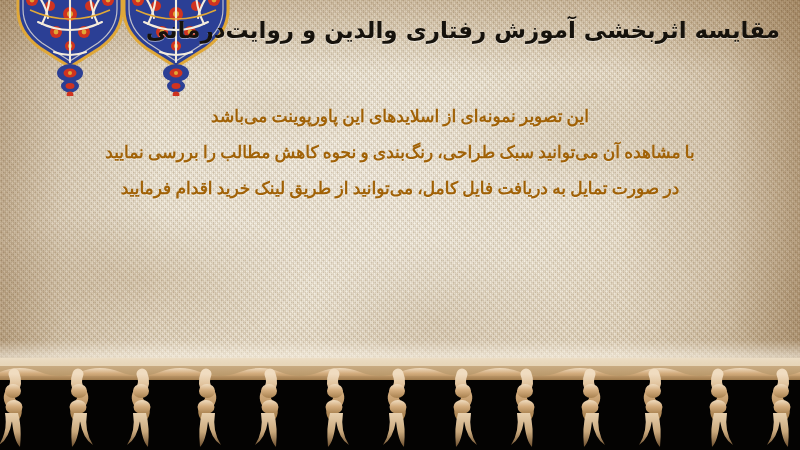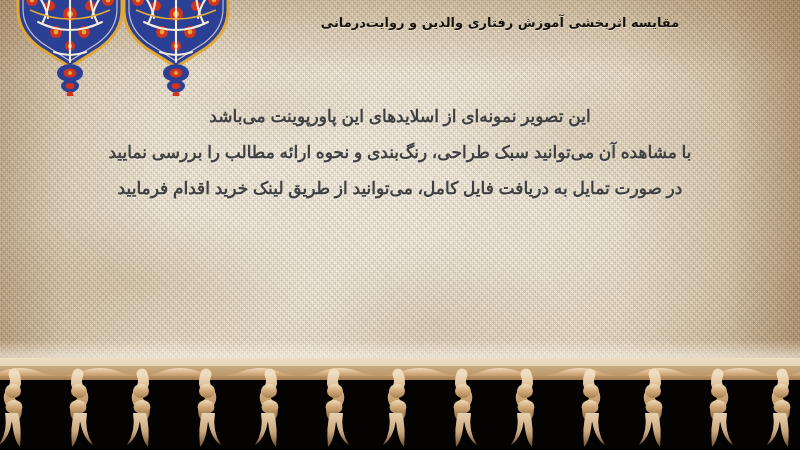--- a/index.html
+++ b/index.html
@@ -89,42 +89,42 @@
   .title-block {
     position: absolute;
     top: 14px;
     right: 20px;
     width: 560px;
     text-align: center;
     direction: rtl;
   }
   .title-line {
     font-family: "DejaVu Sans", sans-serif;
-    font-size: 13px;
+    font-size: 23px;
     font-weight: bold;
     color: #16120c;
     line-height: 1.42;
     letter-spacing: 0.2px;
     text-shadow: 0 1px 0 rgba(255,255,255,0.45);
     white-space: nowrap;
   }
 
   .body-block {
     position: absolute;
     top: 104px;
     left: 0;
     right: 0;
     text-align: center;
     direction: rtl;
   }
   .body-line {
-    font-family: Liberation Sans, sans-serif;
+    font-family: Liberation Serif, serif;
     font-size: 17px;
     font-weight: bold;
-    color: #404040;
+    color: #a16207;
     line-height: 1.48;
     margin-bottom: 11px;
     text-shadow: 0 1px 0 rgba(255,255,255,0.40);
     white-space: nowrap;
   }
   .body-line:last-child { margin-bottom: 8px; }
 
   
   .fringe-zone {
     position: absolute;
@@ -303,21 +303,21 @@
       </g>
     </svg>
   </div>
 
   <div class="title-block">
     <div class="title-line">مقایسه اثربخشی آموزش رفتاری والدین و روایت‌درمانی</div>
   </div>
 
   <div class="body-block">
     <div class="body-line">این تصویر نمونه‌ای از اسلایدهای این پاورپوینت می‌باشد</div>
-    <div class="body-line">با مشاهده آن می‌توانید سبک طراحی، رنگ‌بندی و نحوه ارائه مطالب را بررسی نمایید</div>
+    <div class="body-line">با مشاهده آن می‌توانید سبک طراحی، رنگ‌بندی و نحوه کاهش مطالب را بررسی نمایید</div>
     <div class="body-line">در صورت تمایل به دریافت فایل کامل، می‌توانید از طریق لینک خرید اقدام فرمایید</div>
   </div>
 
   <div class="fringe-zone">
     <div class="fringe-black"></div>
     <div class="fringe-edge"></div>
     <svg class="fringe-svg" viewBox="0 0 800 100" preserveAspectRatio="none">
       <defs>
         <linearGradient id="cord" x1="0" y1="0" x2="0" y2="1">
           <stop offset="0%" stop-color="#f0dcc0"></stop>

